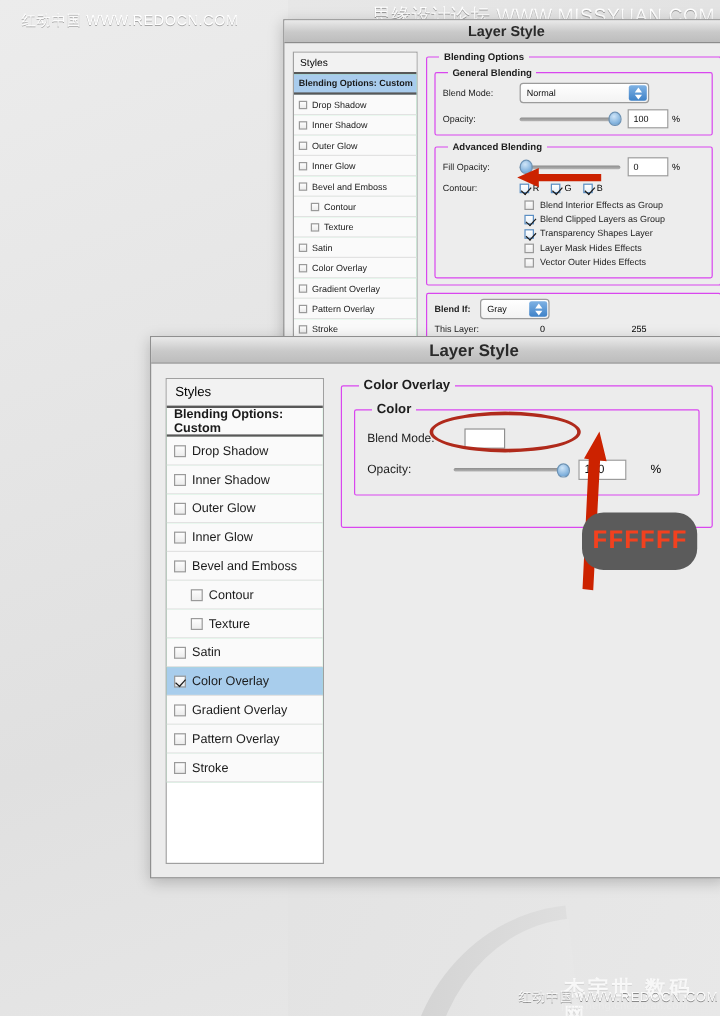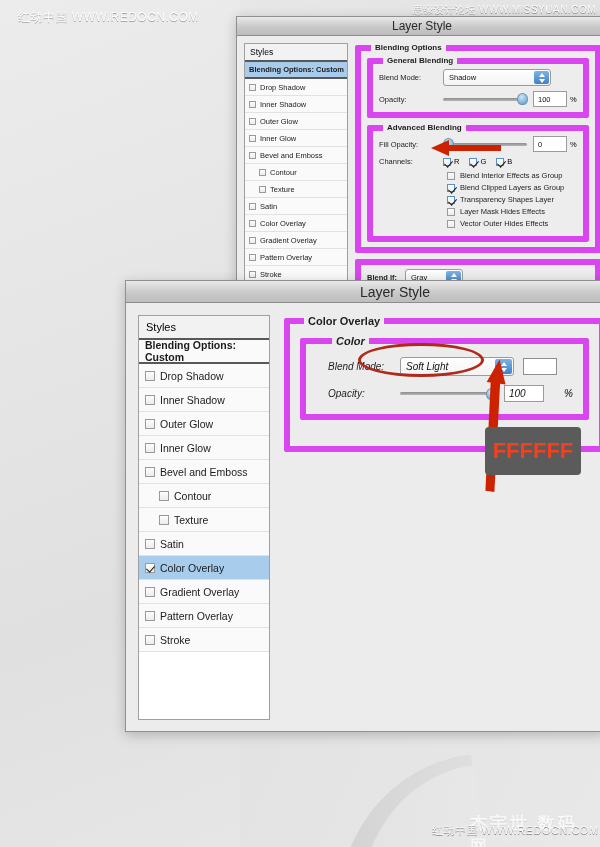--- a/index.html
+++ b/index.html
@@ -43,21 +43,21 @@
   .wm {
     position: absolute;
     font-family: "Liberation Sans", sans-serif;
     color: #ffffff;
     text-shadow: 0 1px 0 rgba(160,160,160,.9);
     white-space: nowrap;
     pointer-events: none;
     letter-spacing: .5px;
   }
   .wm-tl { left: 18px; top: 9px; font-size: 12px; }
-  .wm-tr { right: 4px; top: 3px; font-size: 10px; color:#ffffff;
+  .wm-tr { right: 4px; top: 3px; font-size: 16px; color:#ffffff;
            text-shadow: 0 1px 0 rgba(150,150,150,.95); }
   .wm-b  { left: 432px; top: 823px; font-size: 11px;
            color:#fbfbfb; text-shadow: 0 1px 0 rgba(120,120,120,.85); }
   .wm-ghost1 {
     position:absolute; left: 470px; top: 812px;
     font-size: 17px; color: rgba(255,255,255,.80);
     letter-spacing: 3px; font-weight: bold; pointer-events:none;
     text-shadow: 0 1px 0 rgba(200,200,200,.6);
   }
   .wm-ghost2 {
@@ -74,21 +74,21 @@
     box-shadow: 0 3px 12px rgba(0,0,0,.22);
   }
   .titlebar {
     height: 19px;
     background: linear-gradient(#e9e9e9, #c9c9c9 55%, #bdbdbd 100%);
     border-bottom: 1px solid #8c8c8c;
     display: flex; align-items: center; justify-content: center;
     position: relative;
   }
   .titlebar .title {
-    font-size: 12px; color: #2a2a2a; font-weight: normal;
+    font-size: 12px; color: #2a2a2a; font-weight: bold;
   }
   .dlg-body { display: flex; padding: 8px 8px 0 8px; gap: 8px; }
 
   
   .styles-panel {
     background: #ffffff;
     border: 1px solid #a0a0a0;
     flex: 0 0 auto;
   }
   .styles-head {
@@ -127,21 +127,21 @@
     left: 2px; top: 0px;
     width: 4px; height: 7px;
     border: solid #1b1b1b;
     border-width: 0 1.6px 1.6px 0;
     transform: rotate(42deg);
   }
 
   
   .opt-pane { flex: 1 1 auto; position: relative; }
   fieldset.grp {
-    border: 6px solid #d946ef;
+    border: 1px solid #d946ef;
     border-radius: 2px;
     margin: 0 0 6px 0;
     padding: 6px 8px 8px 8px;
     position: relative;
   }
   fieldset.grp > legend {
     font-weight: bold; color: #1d1d1d;
     padding: 0 4px; margin-left: 4px;
   }
   .row { display: flex; align-items: center; margin-bottom: 5px; }
@@ -210,27 +210,27 @@
     position: absolute;
     border: 3px solid #b02a1b;
     border-radius: 50%;
     pointer-events: none;
   }
   .ann-arrow { position: absolute; pointer-events: none; }
 
   .ffbox {
     position: absolute;
     background: #5b5b5b;
-    border-radius: 4px;
+    border-radius: 18px;
     display: flex; align-items: center; justify-content: center;
     color: #f2411f;
     font-size: 22px;
     font-weight: bold;
     letter-spacing: 0px;
-    font-family: Liberation Sans, sans-serif;
+    font-family: Liberation Mono, monospace;
   }
 </style>
 </head>
 <body>
 
 <div class="bg-fade-left"></div>
 <div class="bg-swoosh"></div>
 <div class="bg-swoosh2"></div>
 
 <div class="wm wm-tl">红动中国 WWW.REDOCN.COM</div>
@@ -307,21 +307,21 @@
     <div class="opt-pane" style="font-size:7.5px;">
       <fieldset class="grp" style="padding:4px 6px 5px 6px;">
         <legend style="font-size:8px;">Blending Options</legend>
 
         <fieldset class="grp" style="padding:4px 6px 5px 6px; margin-bottom:5px;">
           <legend style="font-size:8px;">General Blending</legend>
 
           <div class="row">
             <span class="rlabel" style="width:60px; margin-right:4px;">Blend Mode:</span>
             <div class="select" style="width:108px;">
-              <span class="sval">Shadow</span>
+              <span class="sval">Normal</span>
               <span class="stepper">
                   <i class="up"></i>
                   <i class="dn"></i>
                 </span>
             </div>
           </div>
 
           <div class="row">
             <span class="rlabel" style="width:60px; margin-right:4px;">Opacity:</span>
             <div class="slider" style="width:84px;">
@@ -344,21 +344,21 @@
               <div class="track"></div>
               <div class="knob" style="left:0px;"></div>
             </div>
             <div class="numfield" style="width:34px; margin-left:6px;">
               <span>0</span>
             </div>
             <span style="margin-left:3px;">%</span>
           </div>
 
           <div class="row">
-            <span class="rlabel" style="width:60px; margin-right:4px;">Channels:</span>
+            <span class="rlabel" style="width:60px; margin-right:4px;">Contour:</span>
             <span id="channel-boxes" style="display:flex; align-items:center; gap:10px;">
                 <span style="display: flex; align-items: center; gap: 3px;">
                   <span class="cb checked" style="width: 8px; height: 8px; border-color: rgb(91, 143, 196); background: linear-gradient(rgb(255, 255, 255), rgb(232, 240, 248));"></span>
                   <span>R</span>
                 </span>
                 <span style="display: flex; align-items: center; gap: 3px;">
                   <span class="cb checked" style="width: 8px; height: 8px; border-color: rgb(91, 143, 196); background: linear-gradient(rgb(255, 255, 255), rgb(232, 240, 248));"></span>
                   <span>G</span>
                 </span>
                 <span style="display: flex; align-items: center; gap: 3px;">
@@ -481,32 +481,25 @@
             <span class="cb" style="width: 10px; height: 10px; margin-right: 5px;"></span>
             <span class="lbl">Stroke</span>
           </div>
         </div>
     </div>
 
     <div class="opt-pane" style="font-size:10px;">
       <fieldset class="grp" style="padding:8px 10px 10px 10px;">
         <legend style="font-size:11px;">Color Overlay</legend>
 
-        <fieldset class="grp" style="padding:10px 10px 12px 22px; margin-bottom:16px;font-style:italic;">
+        <fieldset class="grp" style="padding:10px 10px 12px 10px; margin-bottom:16px;">
           <legend style="font-size:11px;">Color</legend>
 
           <div class="row" style="margin-bottom:9px;">
             <span class="rlabel" style="width:66px; margin-right:6px;">Blend Mode:</span>
-            <div class="select" style="width:114px; height:19px;">
-              <span class="sval">Soft Light</span>
-              <span class="stepper" style="width:17px;">
-                  <i class="up"></i>
-                  <i class="dn"></i>
-                </span>
-            </div>
             <div class="colorwell" style="width:34px; margin-left:9px;"></div>
           </div>
 
           <div class="row" style="margin-bottom:0;">
             <span class="rlabel" style="width:66px; margin-right:6px;">Opacity:</span>
             <div class="slider" style="width:96px;">
               <div class="track"></div>
               <div class="knob" style="left:86px;"></div>
             </div>
             <div class="numfield" style="width:40px; margin-left:8px; height:17px;">

